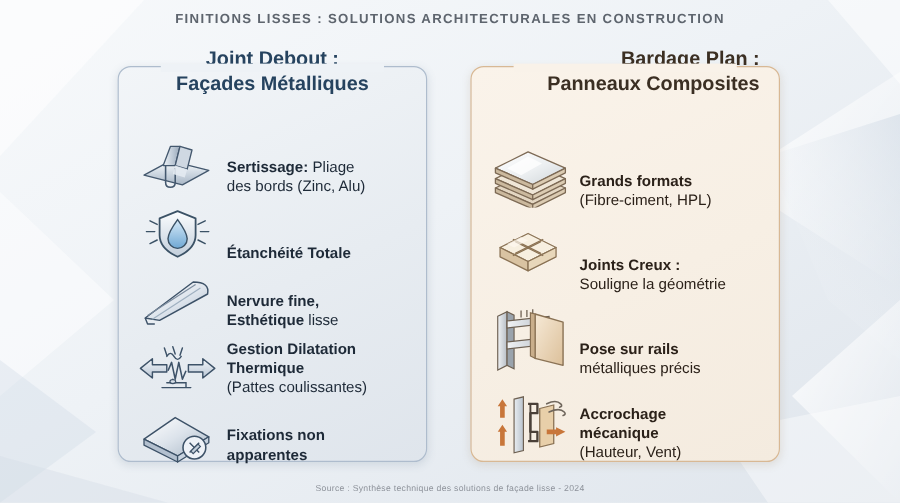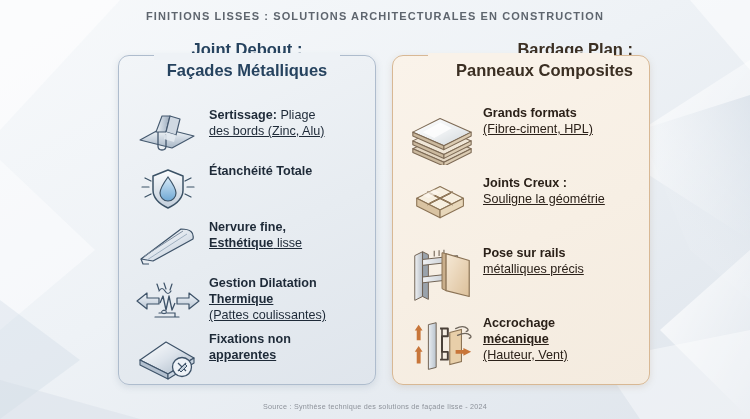--- a/index.html
+++ b/index.html
@@ -24,21 +24,20 @@
   
   .panel{
     position:absolute;top:55px;width:258px;height:330px;
     border-radius:11px;z-index:4;box-sizing:border-box;
   }
   #panel-left{
     left:98px;
     background:linear-gradient(155deg,#f2f5f8 0%,#e7ecf1 55%,#dfe5ec 100%);
     border:1.6px solid #aebccd;
     box-shadow:0 2px 7px rgba(90,110,135,.17);
-    margin-left:20px;
   }
   #panel-right{
     left:392px;
     background:linear-gradient(155deg,#faf3ea 0%,#f7efe4 55%,#f4ebdf 100%);
     border:1.6px solid #d8b894;
     box-shadow:0 2px 7px rgba(150,120,85,.17);
   }
   .panel-title{
     position:absolute;top:-17px;left:50%;transform:translateX(-50%);
     width:240px;text-align:center;
@@ -55,37 +54,37 @@
     height:7px;width:186px;z-index:2;
   }
   #panel-left .title-mask{background:#eef2f6;}
   #panel-right .title-mask{background:#f9f2e9;}
 
   .items{
     position:absolute;top:54px;left:0;width:100%;
     display:flex;flex-direction:column;
   }
   .item{
-    display:flex;align-items:flex-start;
+    display:flex;align-items:flex-end;
     padding:0 10px 0 14px;box-sizing:border-box;
     min-height:54px;
   }
   .item-icon{
     width:70px;min-width:70px;height:50px;
     display:flex;align-items:center;justify-content:center;
   }
   .item-icon svg{display:block;}
   .item-text{
     margin-left:6px;font-size:12.6px;line-height:1.26;
     color:#1e2a38;
   }
   #panel-right .item-text{color:#2b2119;}
   .item-text b{font-weight:bold;}
   .item-text .reg{font-weight:400;}
-  .sub{display:block;font-weight:400;text-decoration:underline;}
+  .sub{display:block;font-weight:400;}
 
   
   #panel-left .items{top:52px;}
   #panel-left .item{height:56px;}
   
   #panel-right .items{top:50px;}
   #panel-right .item{height:70px;}
   #panel-right .item-icon{height:62px;}
 
   

